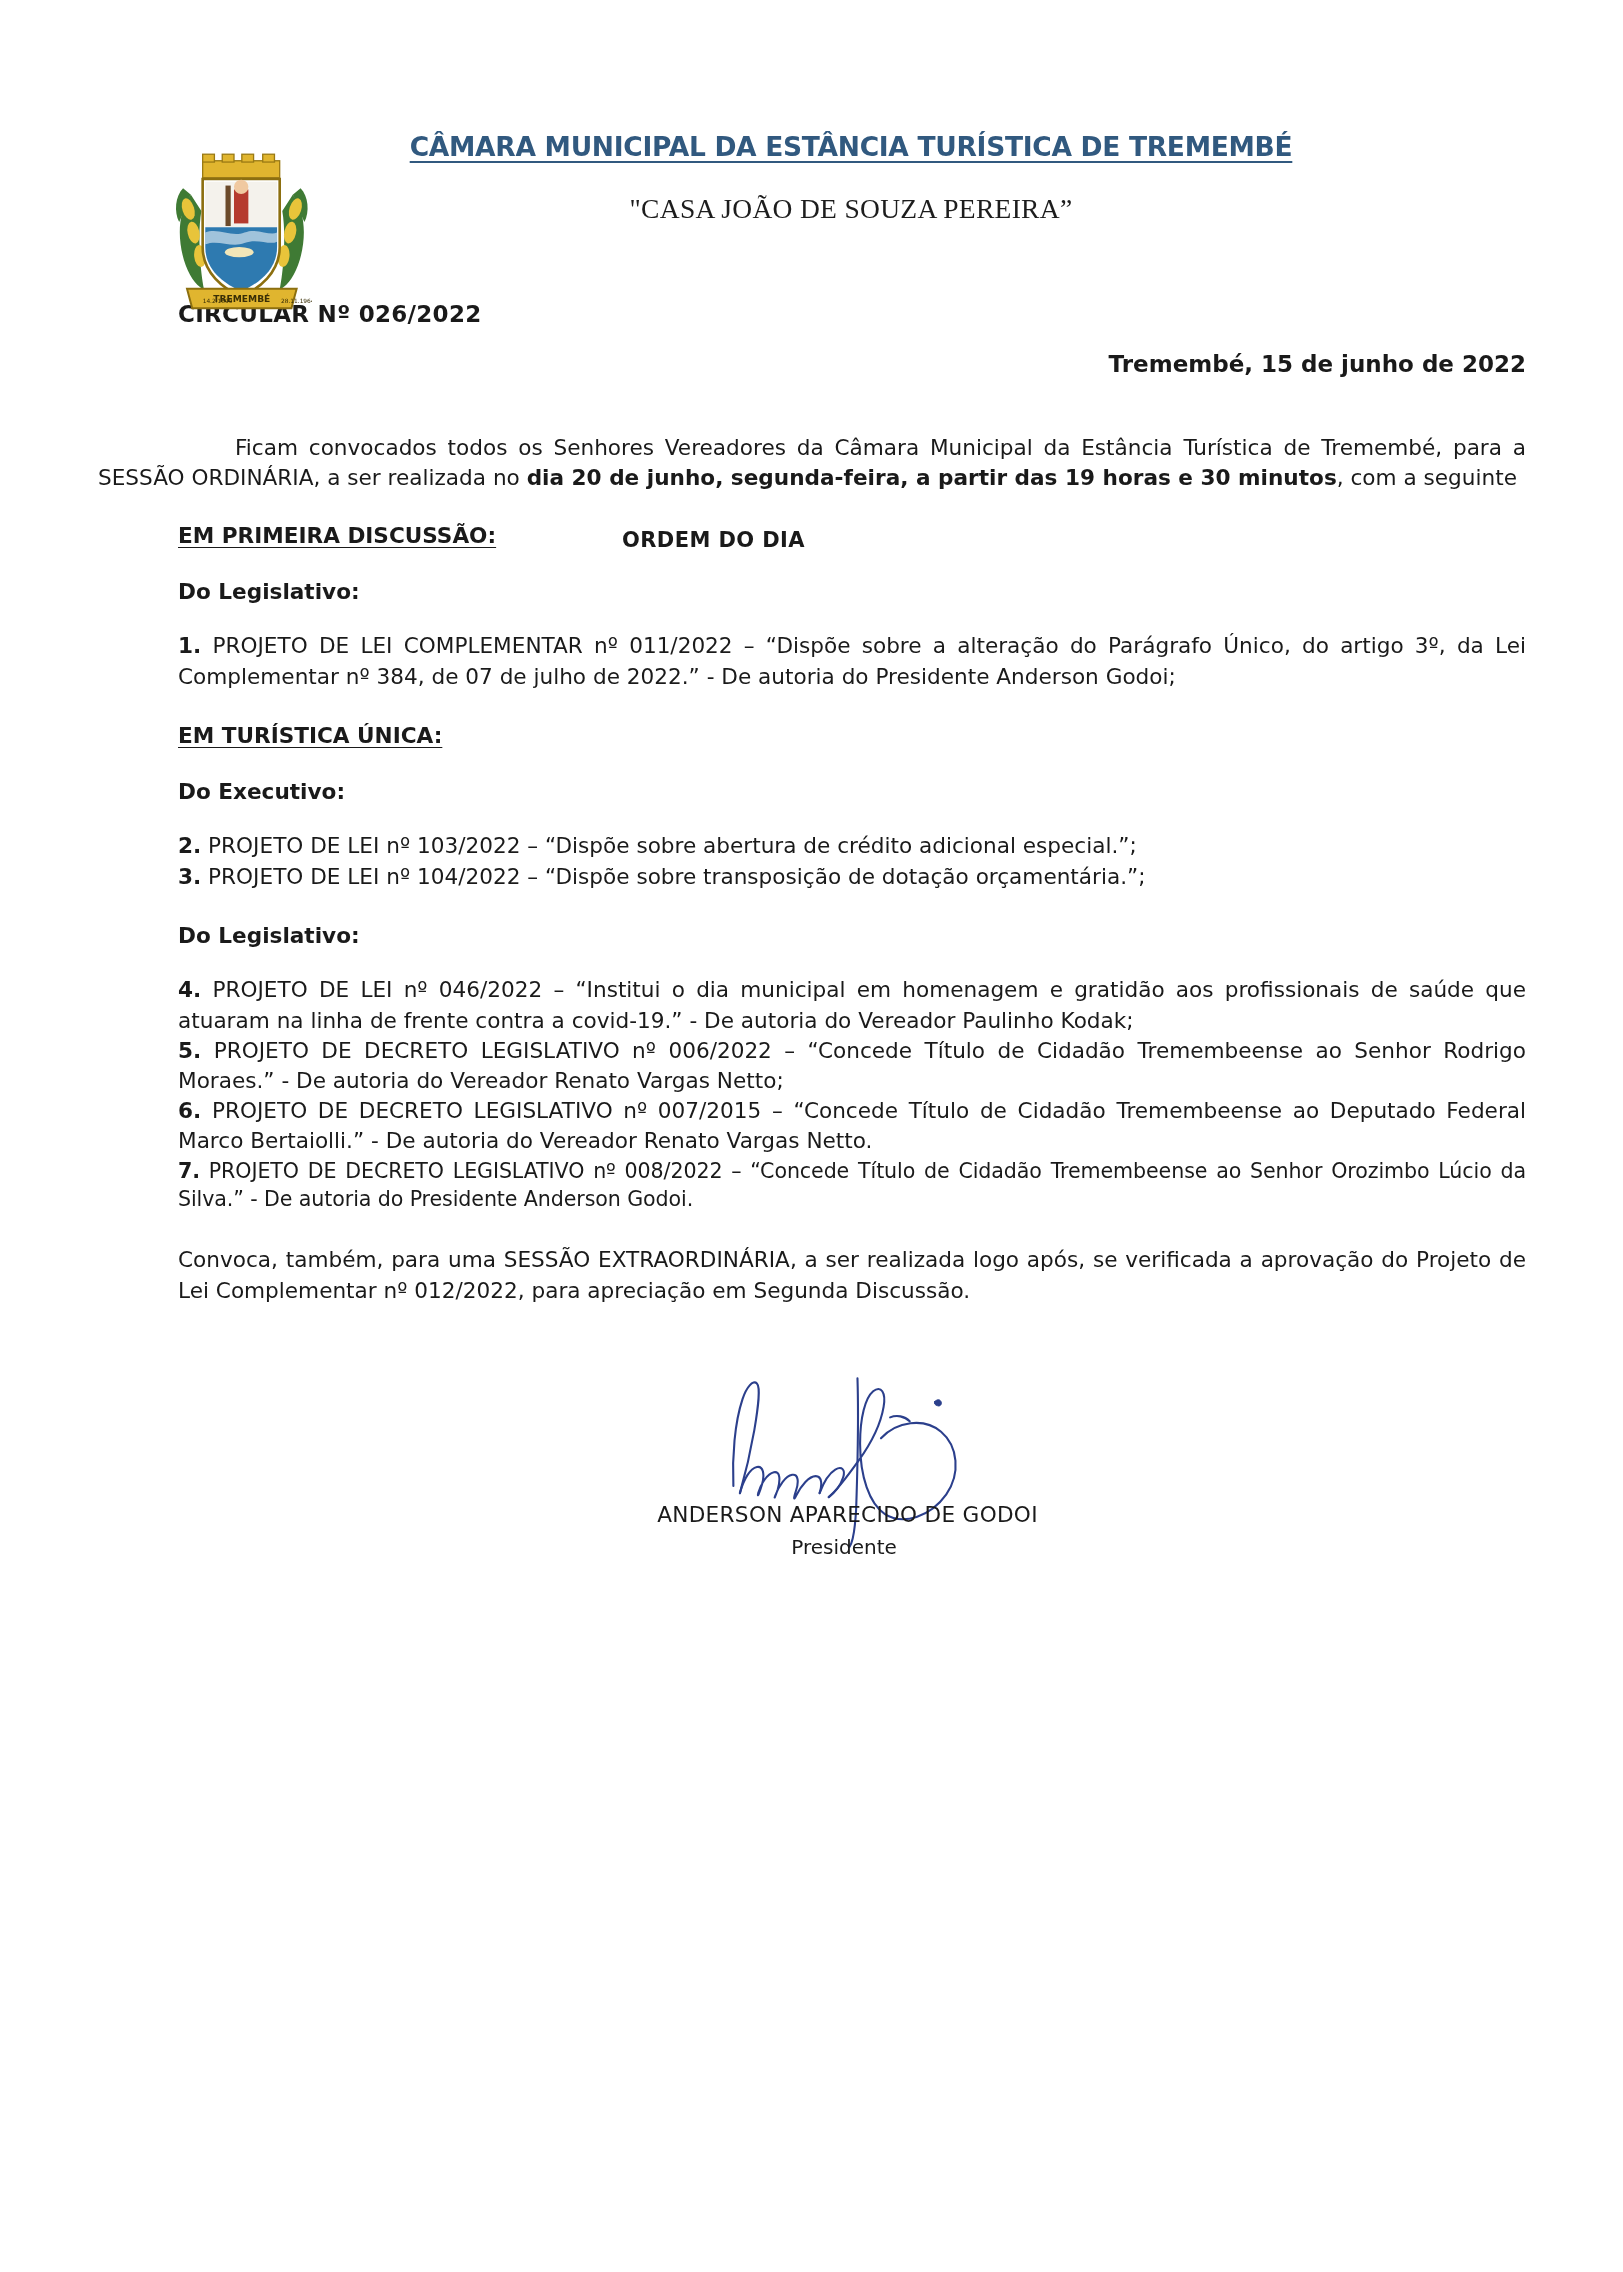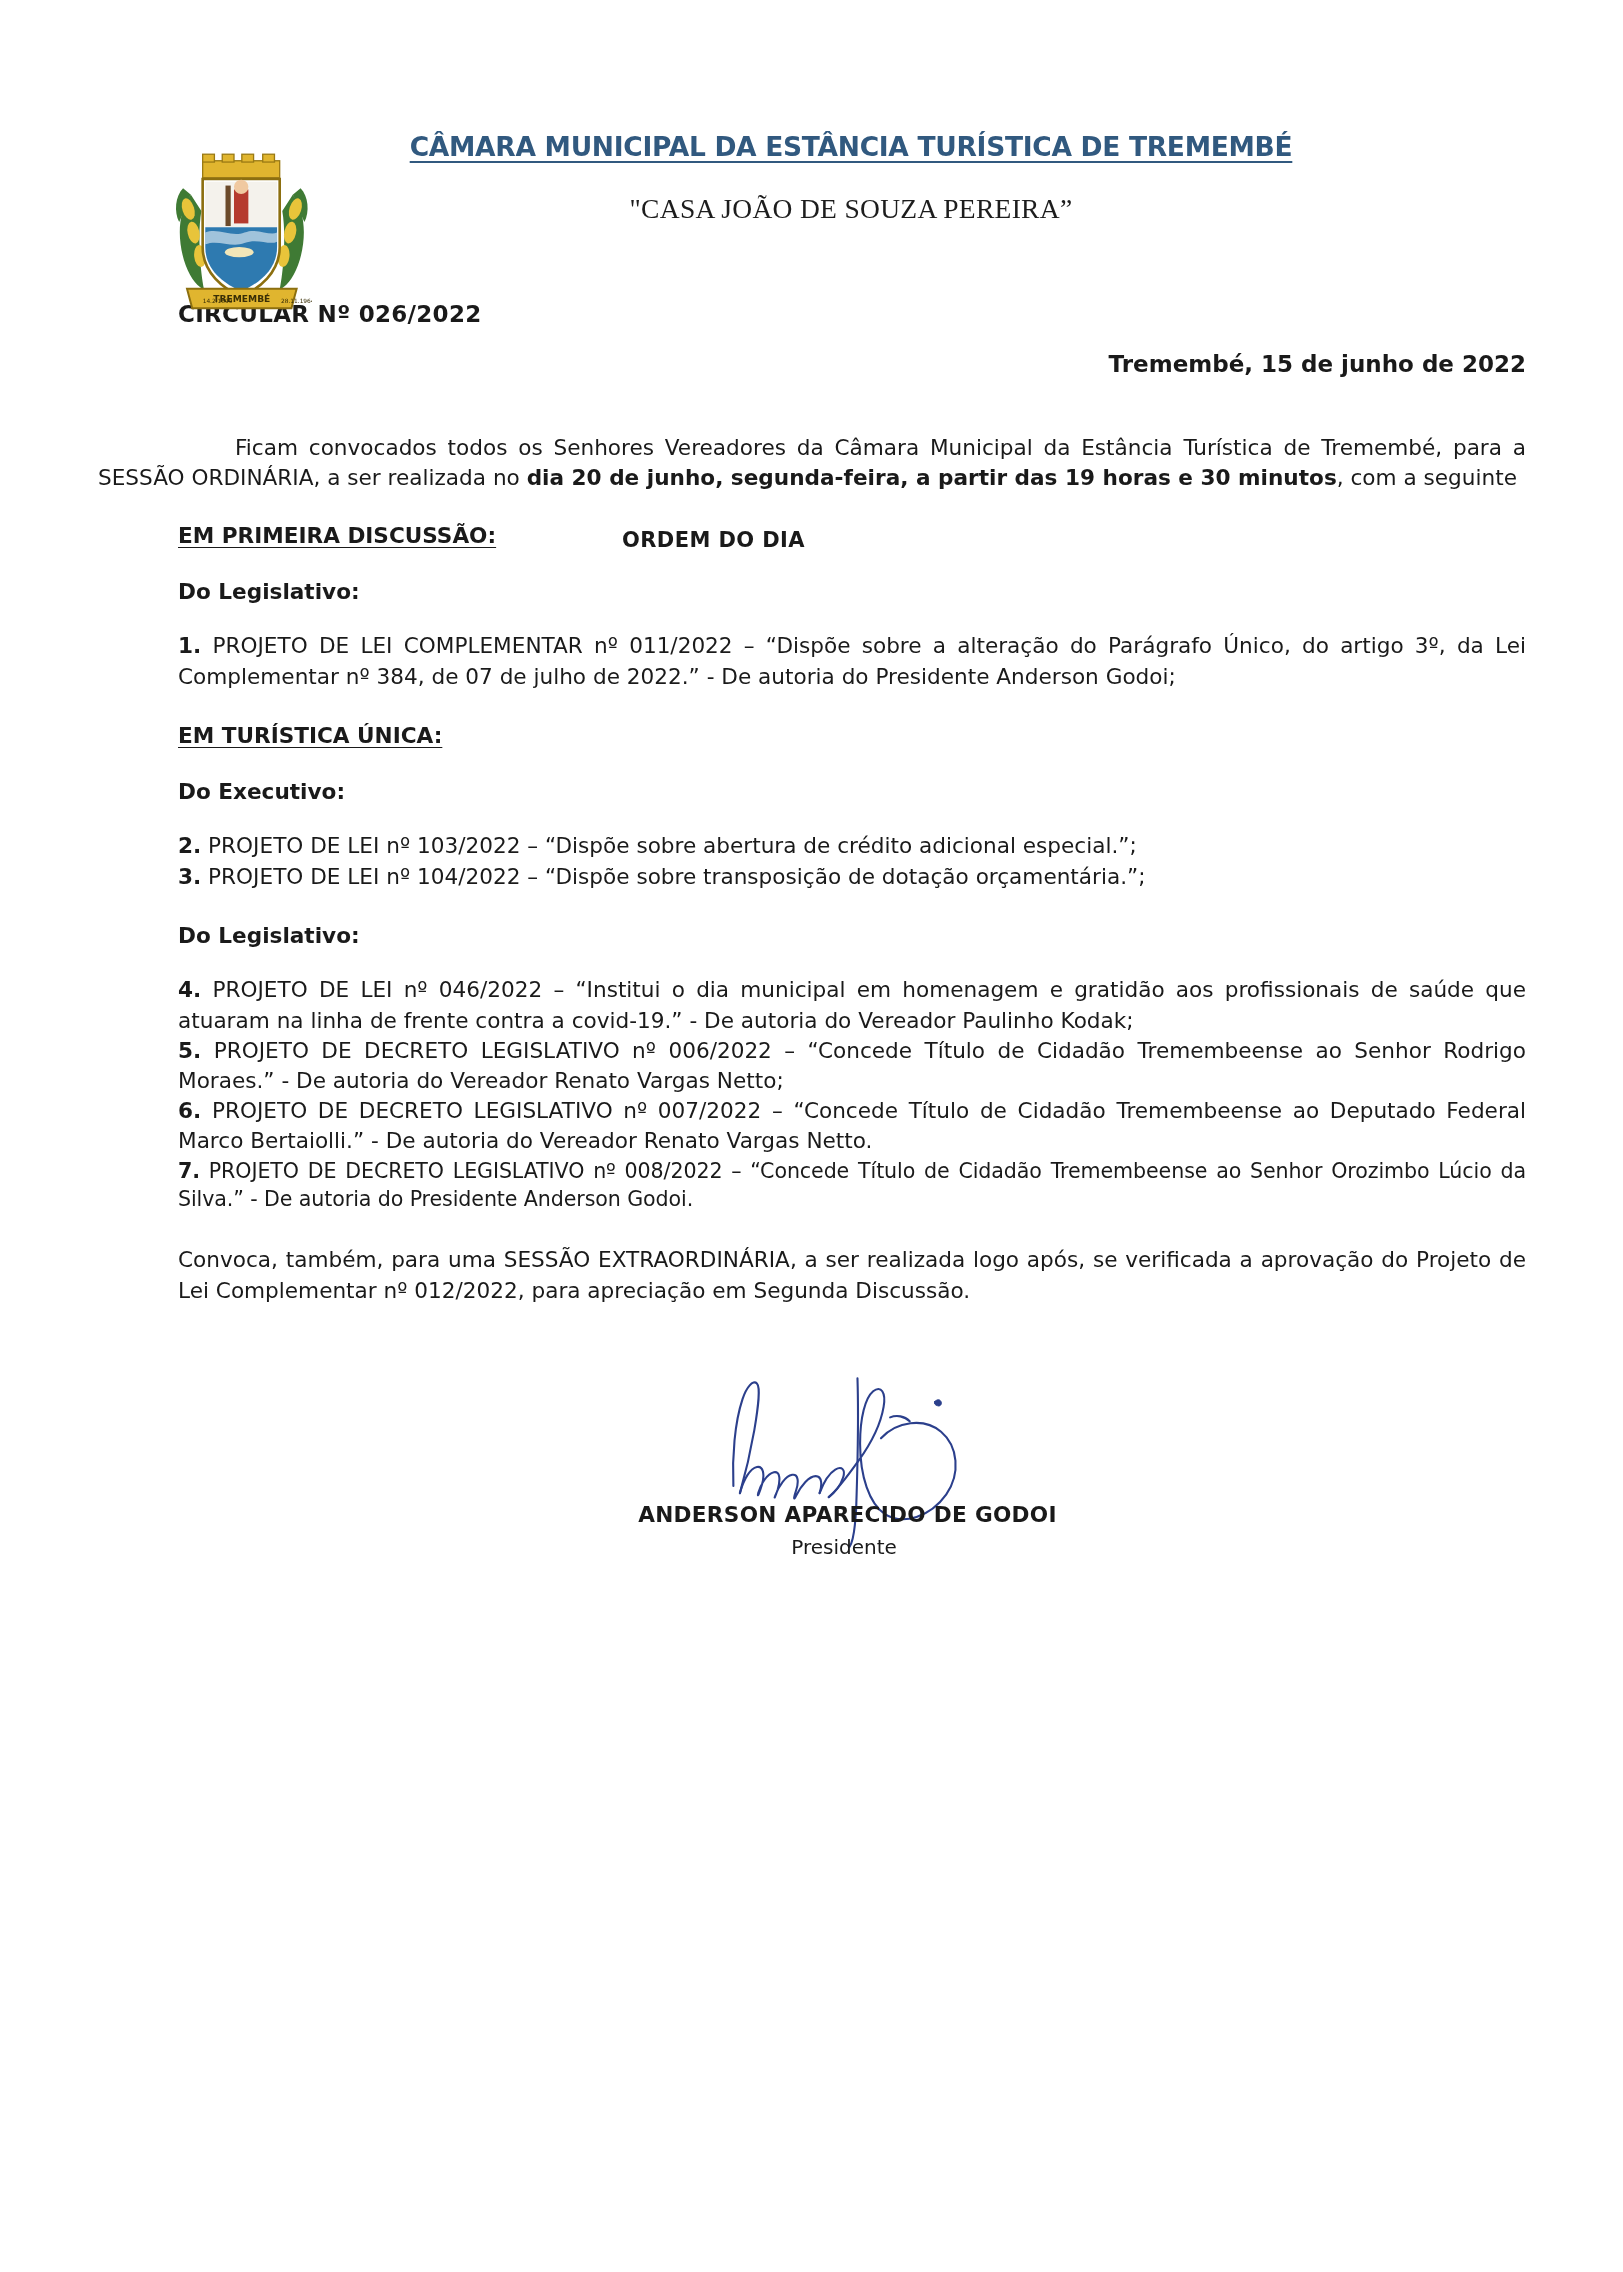--- a/index.html
+++ b/index.html
@@ -164,21 +164,21 @@
     top: -6.5px;
   }
   .sign-name {
     position: absolute;
     top: 156px;
     left: 0;
     width: 100%;
     text-align: center;
     padding-left: 72px;
     box-sizing: border-box;
-    font-weight: bold;
+    font-weight: normal;
     font-size: 21.6px;
     letter-spacing: 0.3px;
   }
   .sign-role {
     position: absolute;
     top: 189px;
     left: 0;
     width: 100%;
     text-align: center;
     padding-left: 65px;
@@ -275,21 +275,21 @@
   <div class="item-block item-tight">
     <p><span class="item-num">2.</span><span> PROJETO DE LEI nº 103/2022 – “Dispõe sobre abertura de crédito adicional especial.”;</span></p>
     <p><span class="item-num">3.</span><span> PROJETO DE LEI nº 104/2022 – “Dispõe sobre transposição de dotação orçamentária.”;</span></p>
   </div>
 
   <div class="sub-head">Do Legislativo:</div>
 
   <div class="item-block item-tight">
     <p><span class="item-num">4.</span><span> PROJETO DE LEI nº 046/2022 – “Institui o dia municipal em homenagem e gratidão aos profissionais de saúde que atuaram na linha de frente contra a covid-19.” - De autoria do Vereador Paulinho Kodak;</span></p>
     <p><span class="item-num">5.</span><span> PROJETO DE DECRETO LEGISLATIVO nº 006/2022 – “Concede Título de Cidadão Tremembeense ao Senhor Rodrigo Moraes.” - De autoria do Vereador Renato Vargas Netto;</span></p>
-    <p><span class="item-num">6.</span><span> PROJETO DE DECRETO LEGISLATIVO nº 007/2022 – “Concede Título de Cidadão Tremembeense ao Deputado Federal Marco Bertaiolli.” - De autoria do Vereador Renato Vargas Netto.</span></p>
+    <p><span class="item-num">6.</span><span> PROJETO DE DECRETO LEGISLATIVO nº 007/2015 – “Concede Título de Cidadão Tremembeense ao Deputado Federal Marco Bertaiolli.” - De autoria do Vereador Renato Vargas Netto.</span></p>
     <p class="item-dense"><span class="item-num">7.</span><span> PROJETO DE DECRETO LEGISLATIVO nº 008/2022 – “Concede Título de Cidadão Tremembeense ao Senhor Orozimbo Lúcio da Silva.” - De autoria do Presidente Anderson Godoi.</span></p>
   </div>
 
   <div class="closing">Convoca, também, para uma SESSÃO EXTRAORDINÁRIA, a ser realizada logo após, se verificada a aprovação do Projeto de Lei Complementar nº 012/2022, para apreciação em Segunda Discussão.</div>
 
   <div class="sign-area">
     <svg class="signature-svg" width="340" height="209" viewBox="0 0 520 320">
       <g fill="none" stroke="#2b3f8c" stroke-width="3.2" stroke-linecap="round" stroke-linejoin="round">
         <path d="M60 225 C58 180 62 128 74 92 C80 74 90 62 96 68 C102 74 98 104 92 140 C84 186 74 222 70 236"></path>
         <path d="M70 236 C76 214 86 198 96 196 C106 194 108 208 104 222 C100 236 96 244 98 236 C102 222 112 206 122 204 C132 202 132 216 128 230 C124 242 122 246 124 240 C130 224 140 210 150 208 C160 206 160 220 156 232 C152 244 152 248 156 240 C164 224 176 210 186 210 C196 210 196 224 192 236"></path>

